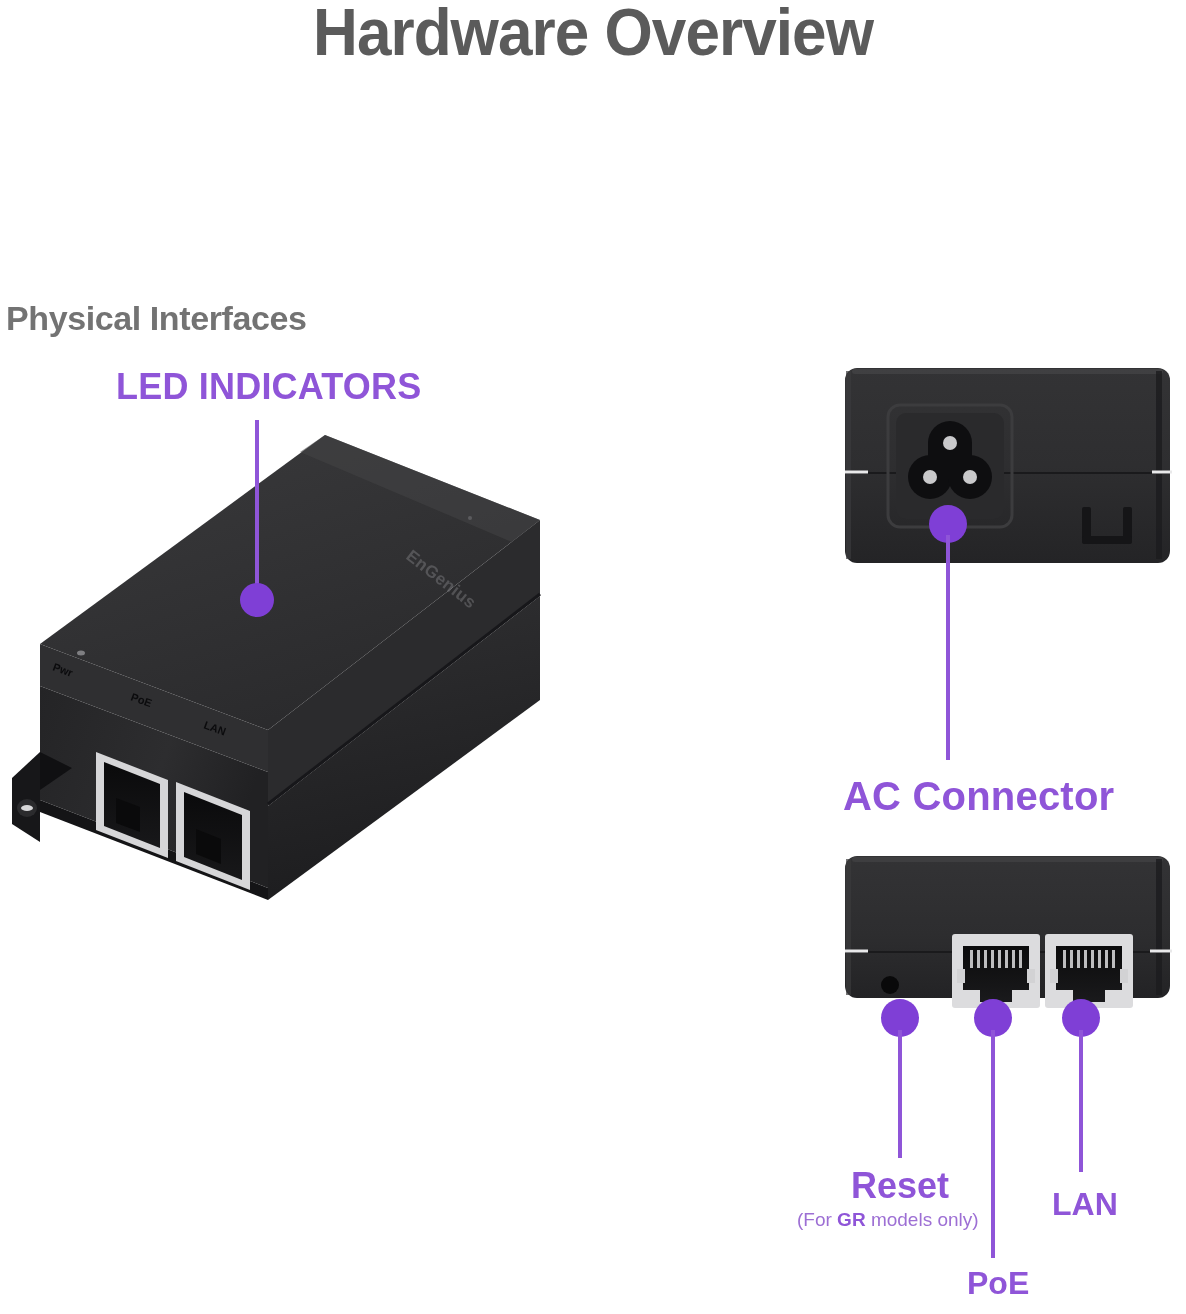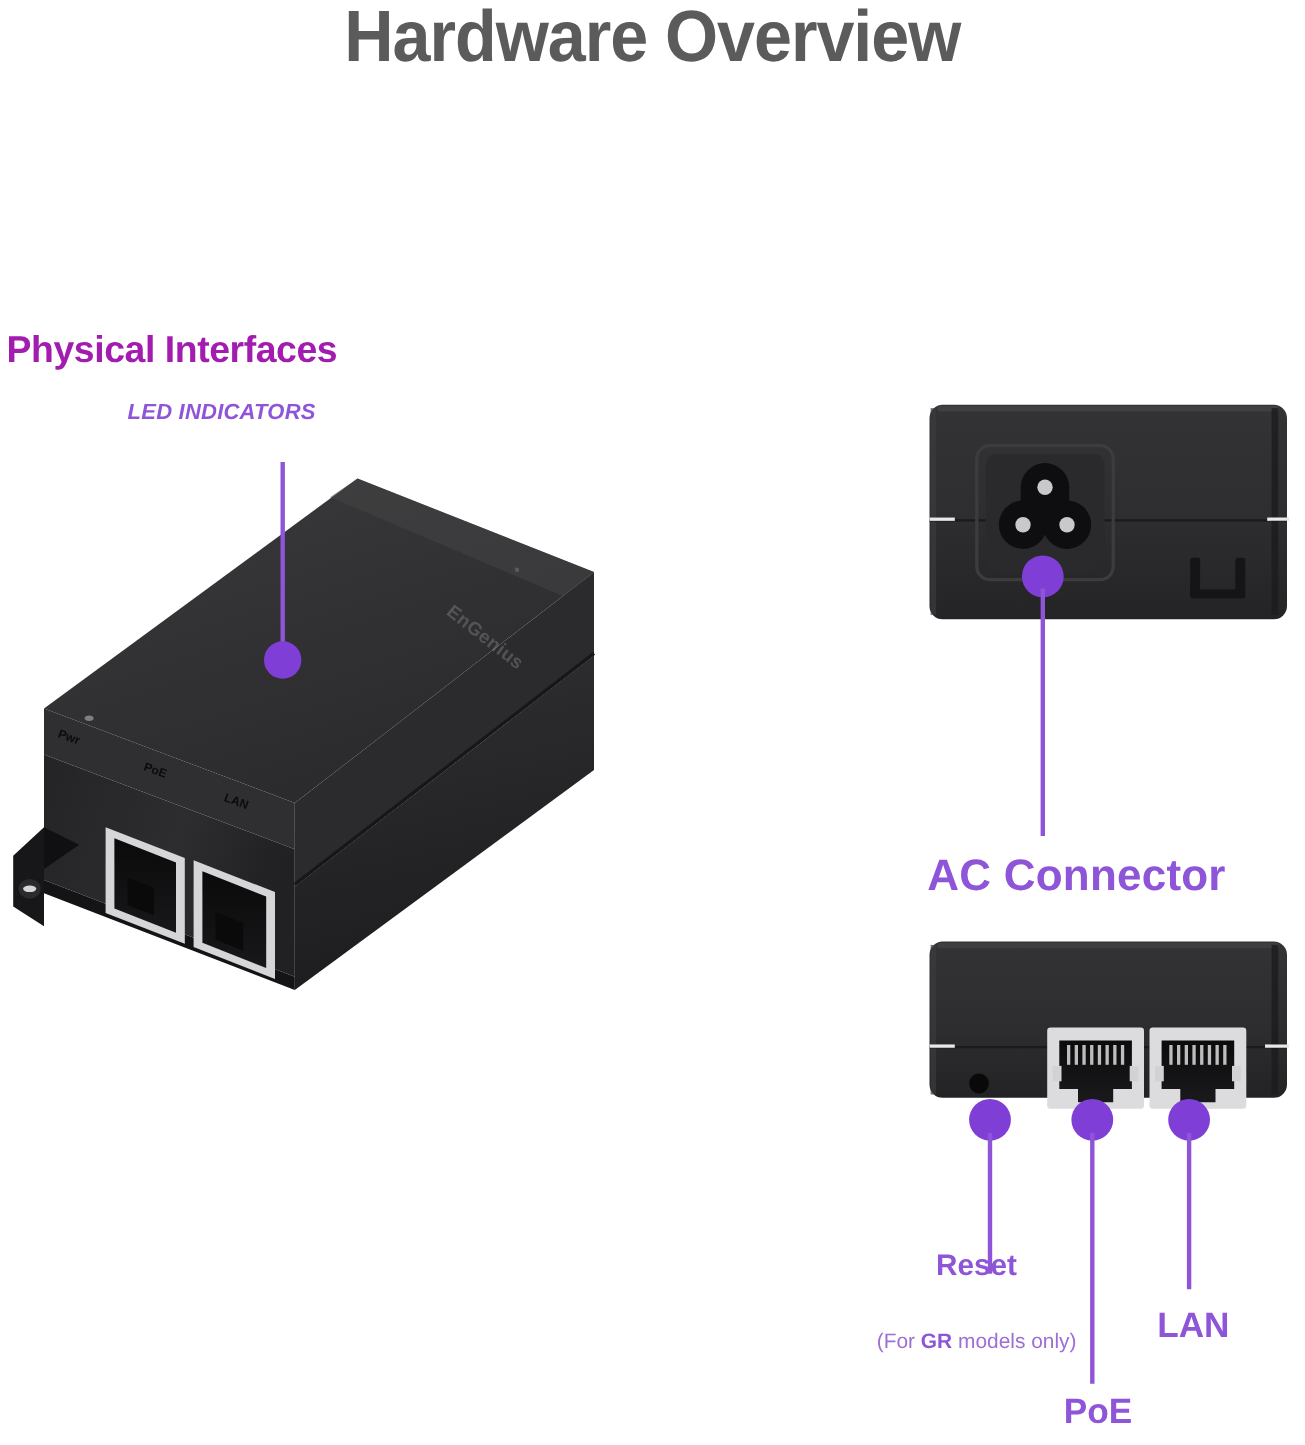--- a/index.html
+++ b/index.html
@@ -36,52 +36,51 @@
 
   
   .section-heading {
     position: absolute;
     left: 6px;
     top: 298px;
     font-family: "Liberation Sans", sans-serif;
     font-weight: bold;
     font-size: 34px;
     line-height: 40px;
-    color: #a21caf;
+    color: #737373;
     letter-spacing: -0.4px;
     white-space: nowrap;
   }
 
   
   .callout-label {
     position: absolute;
     font-family: "Liberation Sans", sans-serif;
     font-weight: bold;
     color: #8f55d8;
     white-space: nowrap;
   }
   #label-led {
     left: 116px;
-    top: 358px;
-    font-size: 20px;
+    top: 370px;
+    font-size: 36px;
     line-height: 34px;
     letter-spacing: 0.2px;
-    font-style: italic;
   }
   #label-ac {
     left: 843px;
     top: 779px;
     font-size: 40px;
     line-height: 34px;
     letter-spacing: 0.2px;
   }
   #label-reset {
     left: 851px;
-    top: 1132px;
-    font-size: 27px;
+    top: 1168px;
+    font-size: 36px;
     line-height: 36px;
   }
   #label-reset-note {
     left: 797px;
     top: 1208px;
     font-size: 19px;
     line-height: 24px;
     font-weight: normal;
     color: #9d6fd4;
   }

